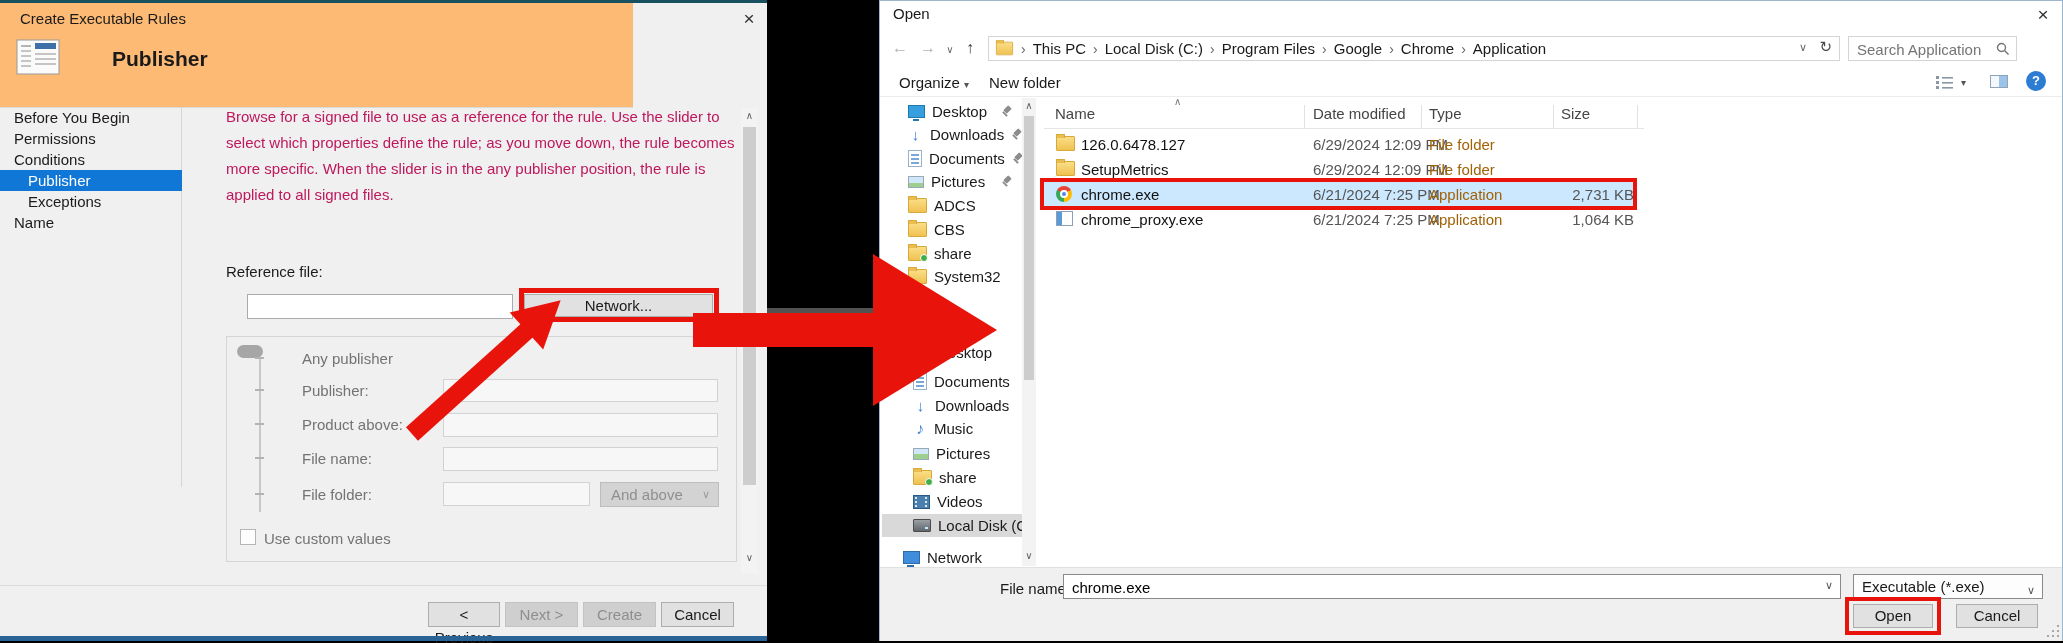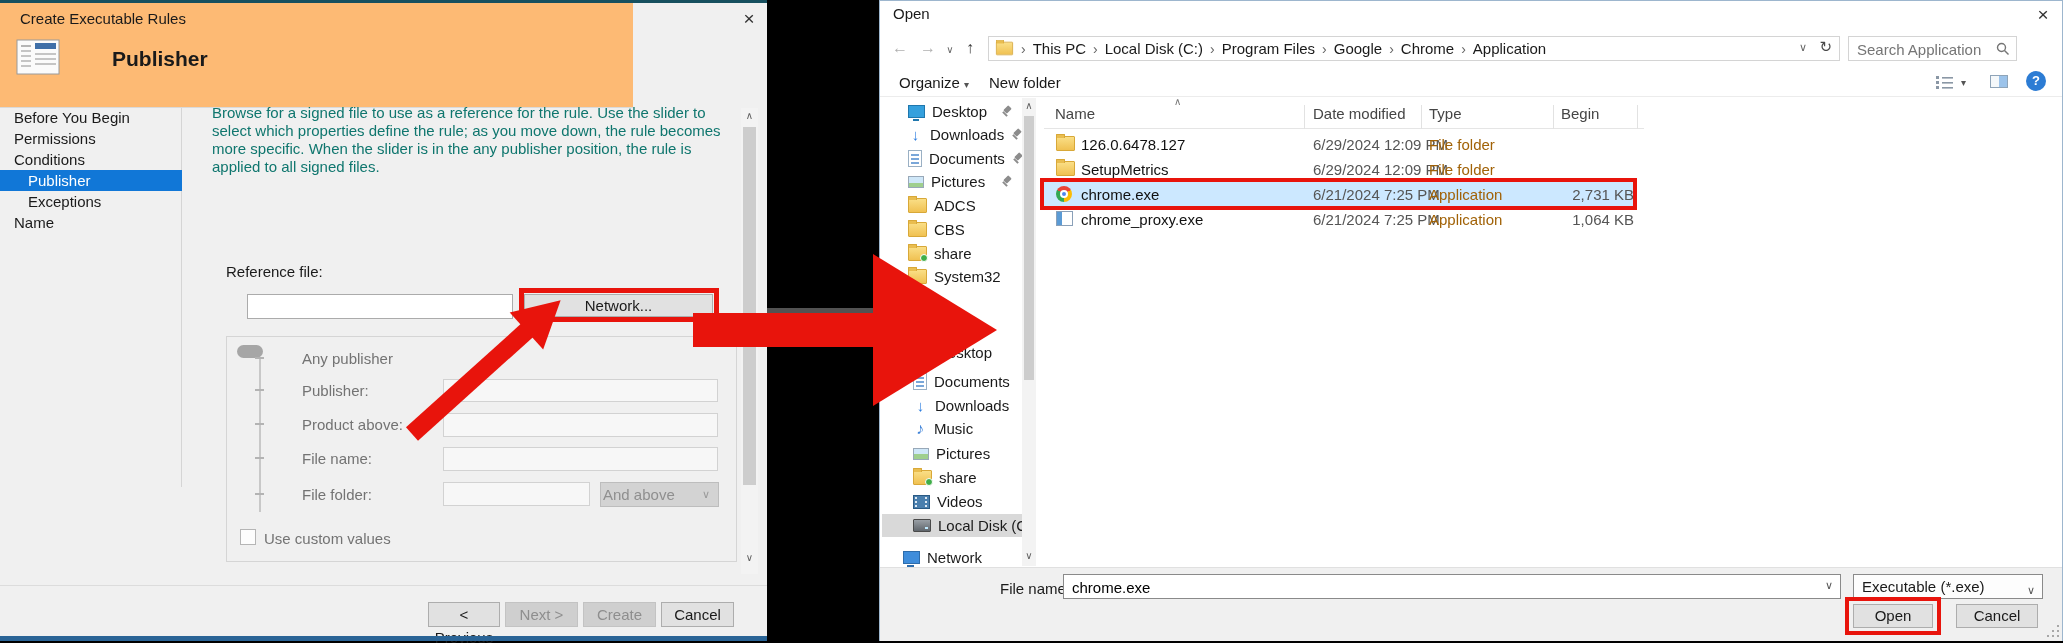--- a/index.html
+++ b/index.html
@@ -15,31 +15,31 @@
   .l-bottom-strip{left:0;top:636px;width:767px;height:5px;background:#2a6496}
   .l-header{left:0;top:3px;width:633px;height:105px;background:#fdba74;border-bottom:1px solid #dadada;box-sizing:border-box}
   .l-title{left:20px;top:7px;font-size:15px;color:#1a1a1a;white-space:nowrap}
   .closex{width:26px;height:24px;text-align:center;line-height:24px;font-size:19px;color:#333;cursor:default}
   .l-close{left:736px;top:4px}
   .l-heading{left:112px;top:44px;font-size:21px;font-weight:bold;color:#1a1a1a}
   .l-sidebar{left:0;top:108px;width:182px;height:379px;border-right:1px solid #d5d5d5;box-sizing:border-box}
   .l-sideitem{left:0;width:182px;height:21px;line-height:21px;padding-left:14px;box-sizing:border-box;white-space:nowrap}
   .l-sideitem.indent{padding-left:28px}
   .l-sideitem.sel{background:#1177d7;color:#fff}
-  .l-desc{left:212px;top:104px;width:530px;line-height:18px;color:#0f766e}
+  .l-desc{left:226px;top:104px;width:530px;line-height:26px;color:#be185d}
   .l-label{white-space:nowrap}
   .txt{background:#fff;border:1px solid #ababab;box-sizing:border-box}
   .txt input{width:100%;height:100%;border:none;background:transparent;font:inherit;padding:0 5px;box-sizing:border-box;outline:none}
   .groupbox{left:226px;top:336px;width:511px;height:226px;border:1px solid #d5d5d5;box-sizing:border-box}
   .slider-track{left:259px;top:358px;width:2px;height:154px;background:#c8c8c8}
   .slider-thumb{left:237px;top:345px;width:26px;height:13px;background:#a6a6a6;border-radius:7px}
   .slider-tick{width:9px;height:2px;background:#b3b3b3;left:255px}
   .dis-label{color:#737373;white-space:nowrap}
   .dis-field{background:#f7f7f7;border:1px solid #d2d2d2;box-sizing:border-box}
-  .dis-drop{background:#d3d3d3;border:1px solid #bdbdbd;box-sizing:border-box;color:#8f8f8f;line-height:23px;padding-left:2px}
+  .dis-drop{background:#d3d3d3;border:1px solid #bdbdbd;box-sizing:border-box;color:#8f8f8f;line-height:23px;padding-left:10px}
   .dis-drop .caret{position:absolute;right:8px;top:0;color:#9a9a9a;font-size:11px;line-height:23px}
   .chk{left:240px;top:529px;width:16px;height:16px;background:#fdfdfd;border:1px solid #b5b5b5;box-sizing:border-box}
   .l-sep{left:0;top:585px;width:767px;height:1px;background:#dcdcdc}
   .btn{height:25px;line-height:23px;text-align:center;background:#e1e1e1;border:1px solid #adadad;box-sizing:border-box;cursor:default}
   .btn.disabled{background:#cfcfcf;border-color:#c3c3c3;color:#8e8e8e}
   
   .sb-track{background:#f3f3f3}
   .sb-arrow{color:#606060;font-size:10px;text-align:center}
   .sb-thumb{background:#cdcdcd}
   
@@ -339,21 +339,21 @@
 <div class="abs sb-arrow" style="left:1022px;top:550px;width:14px">∨</div>
 
 <div class="abs colhead">
   <span style="left:11px">Name</span>
   <span style="left:130px;top:-4px;font-size:10px;color:#777">∧</span>
   <span class="colsep" style="left:260px"></span>
   <span style="left:269px">Date modified</span>
   <span class="colsep" style="left:377px"></span>
   <span style="left:385px">Type</span>
   <span class="colsep" style="left:509px"></span>
-  <span style="left:517px">Begin</span>
+  <span style="left:517px">Size</span>
   <span class="colsep" style="left:593px"></span>
 </div>
 
 <div class="abs frow" style="top:132px">
   <span class="fic">
       <span class="ic folder-ic"></span>
     </span>
   <span class="fname">126.0.6478.127</span>
   <span class="fdate">6/29/2024 12:09 PM</span>
   <span class="ftype">File folder</span>

